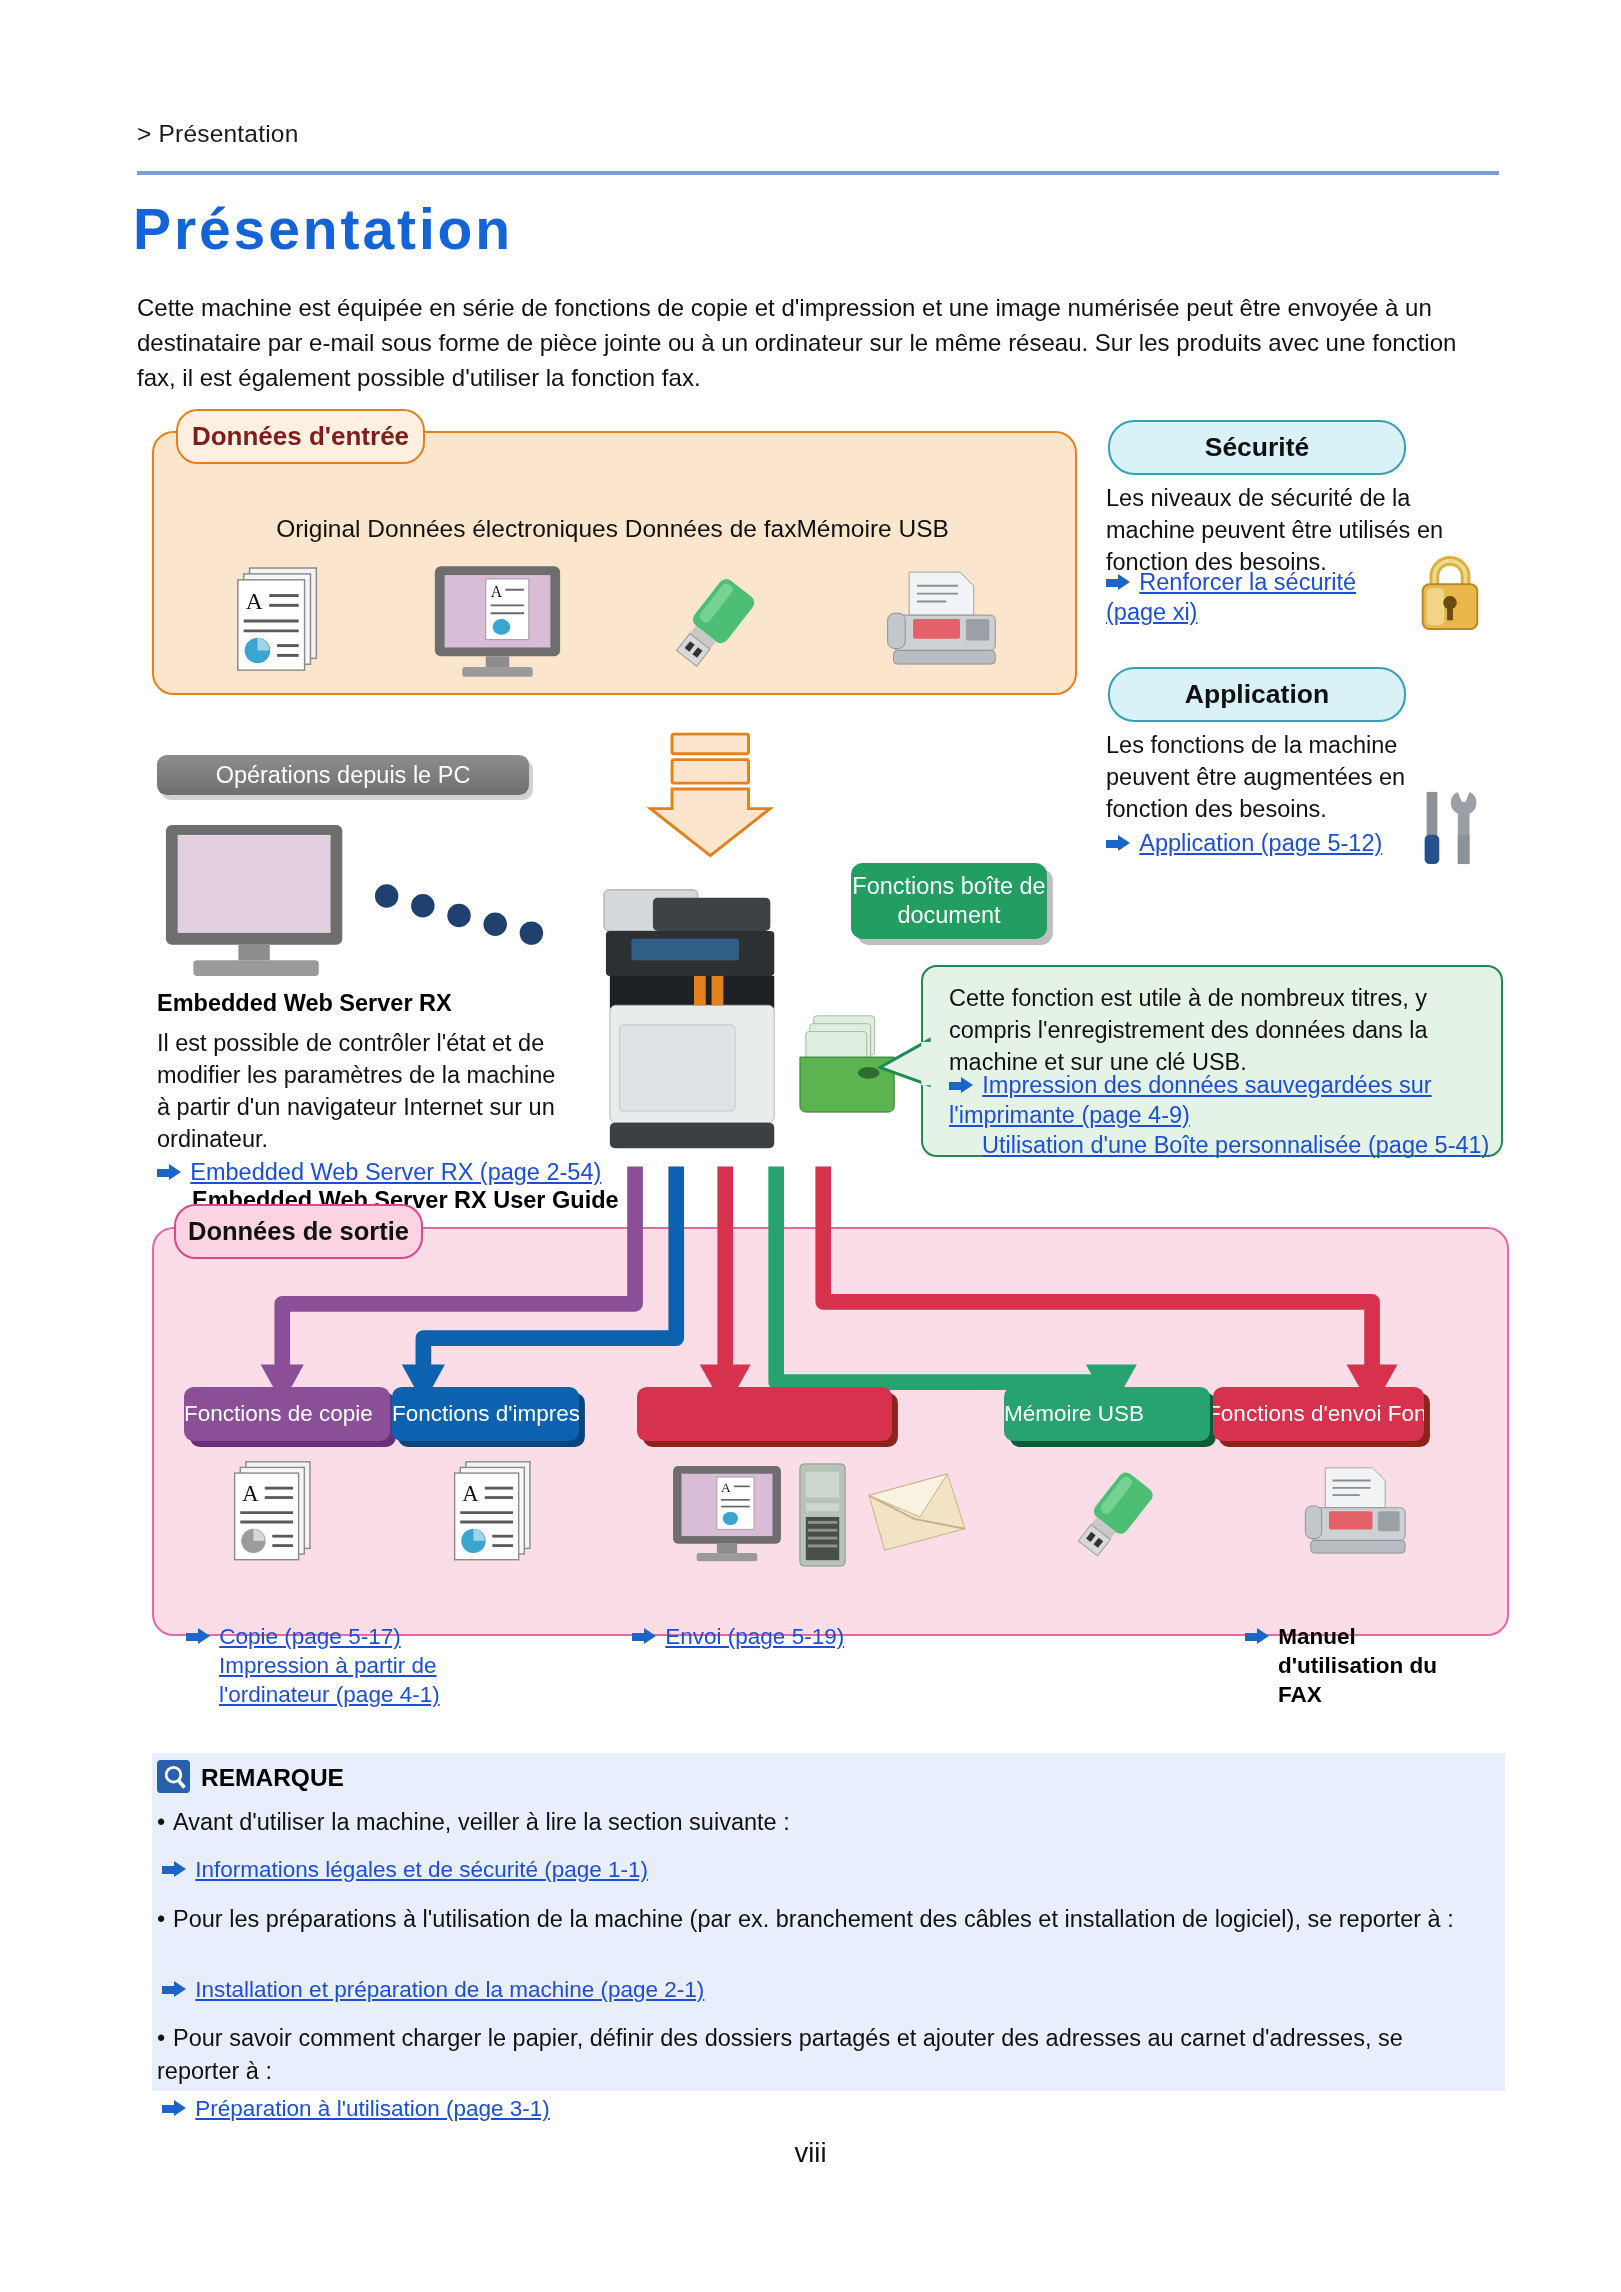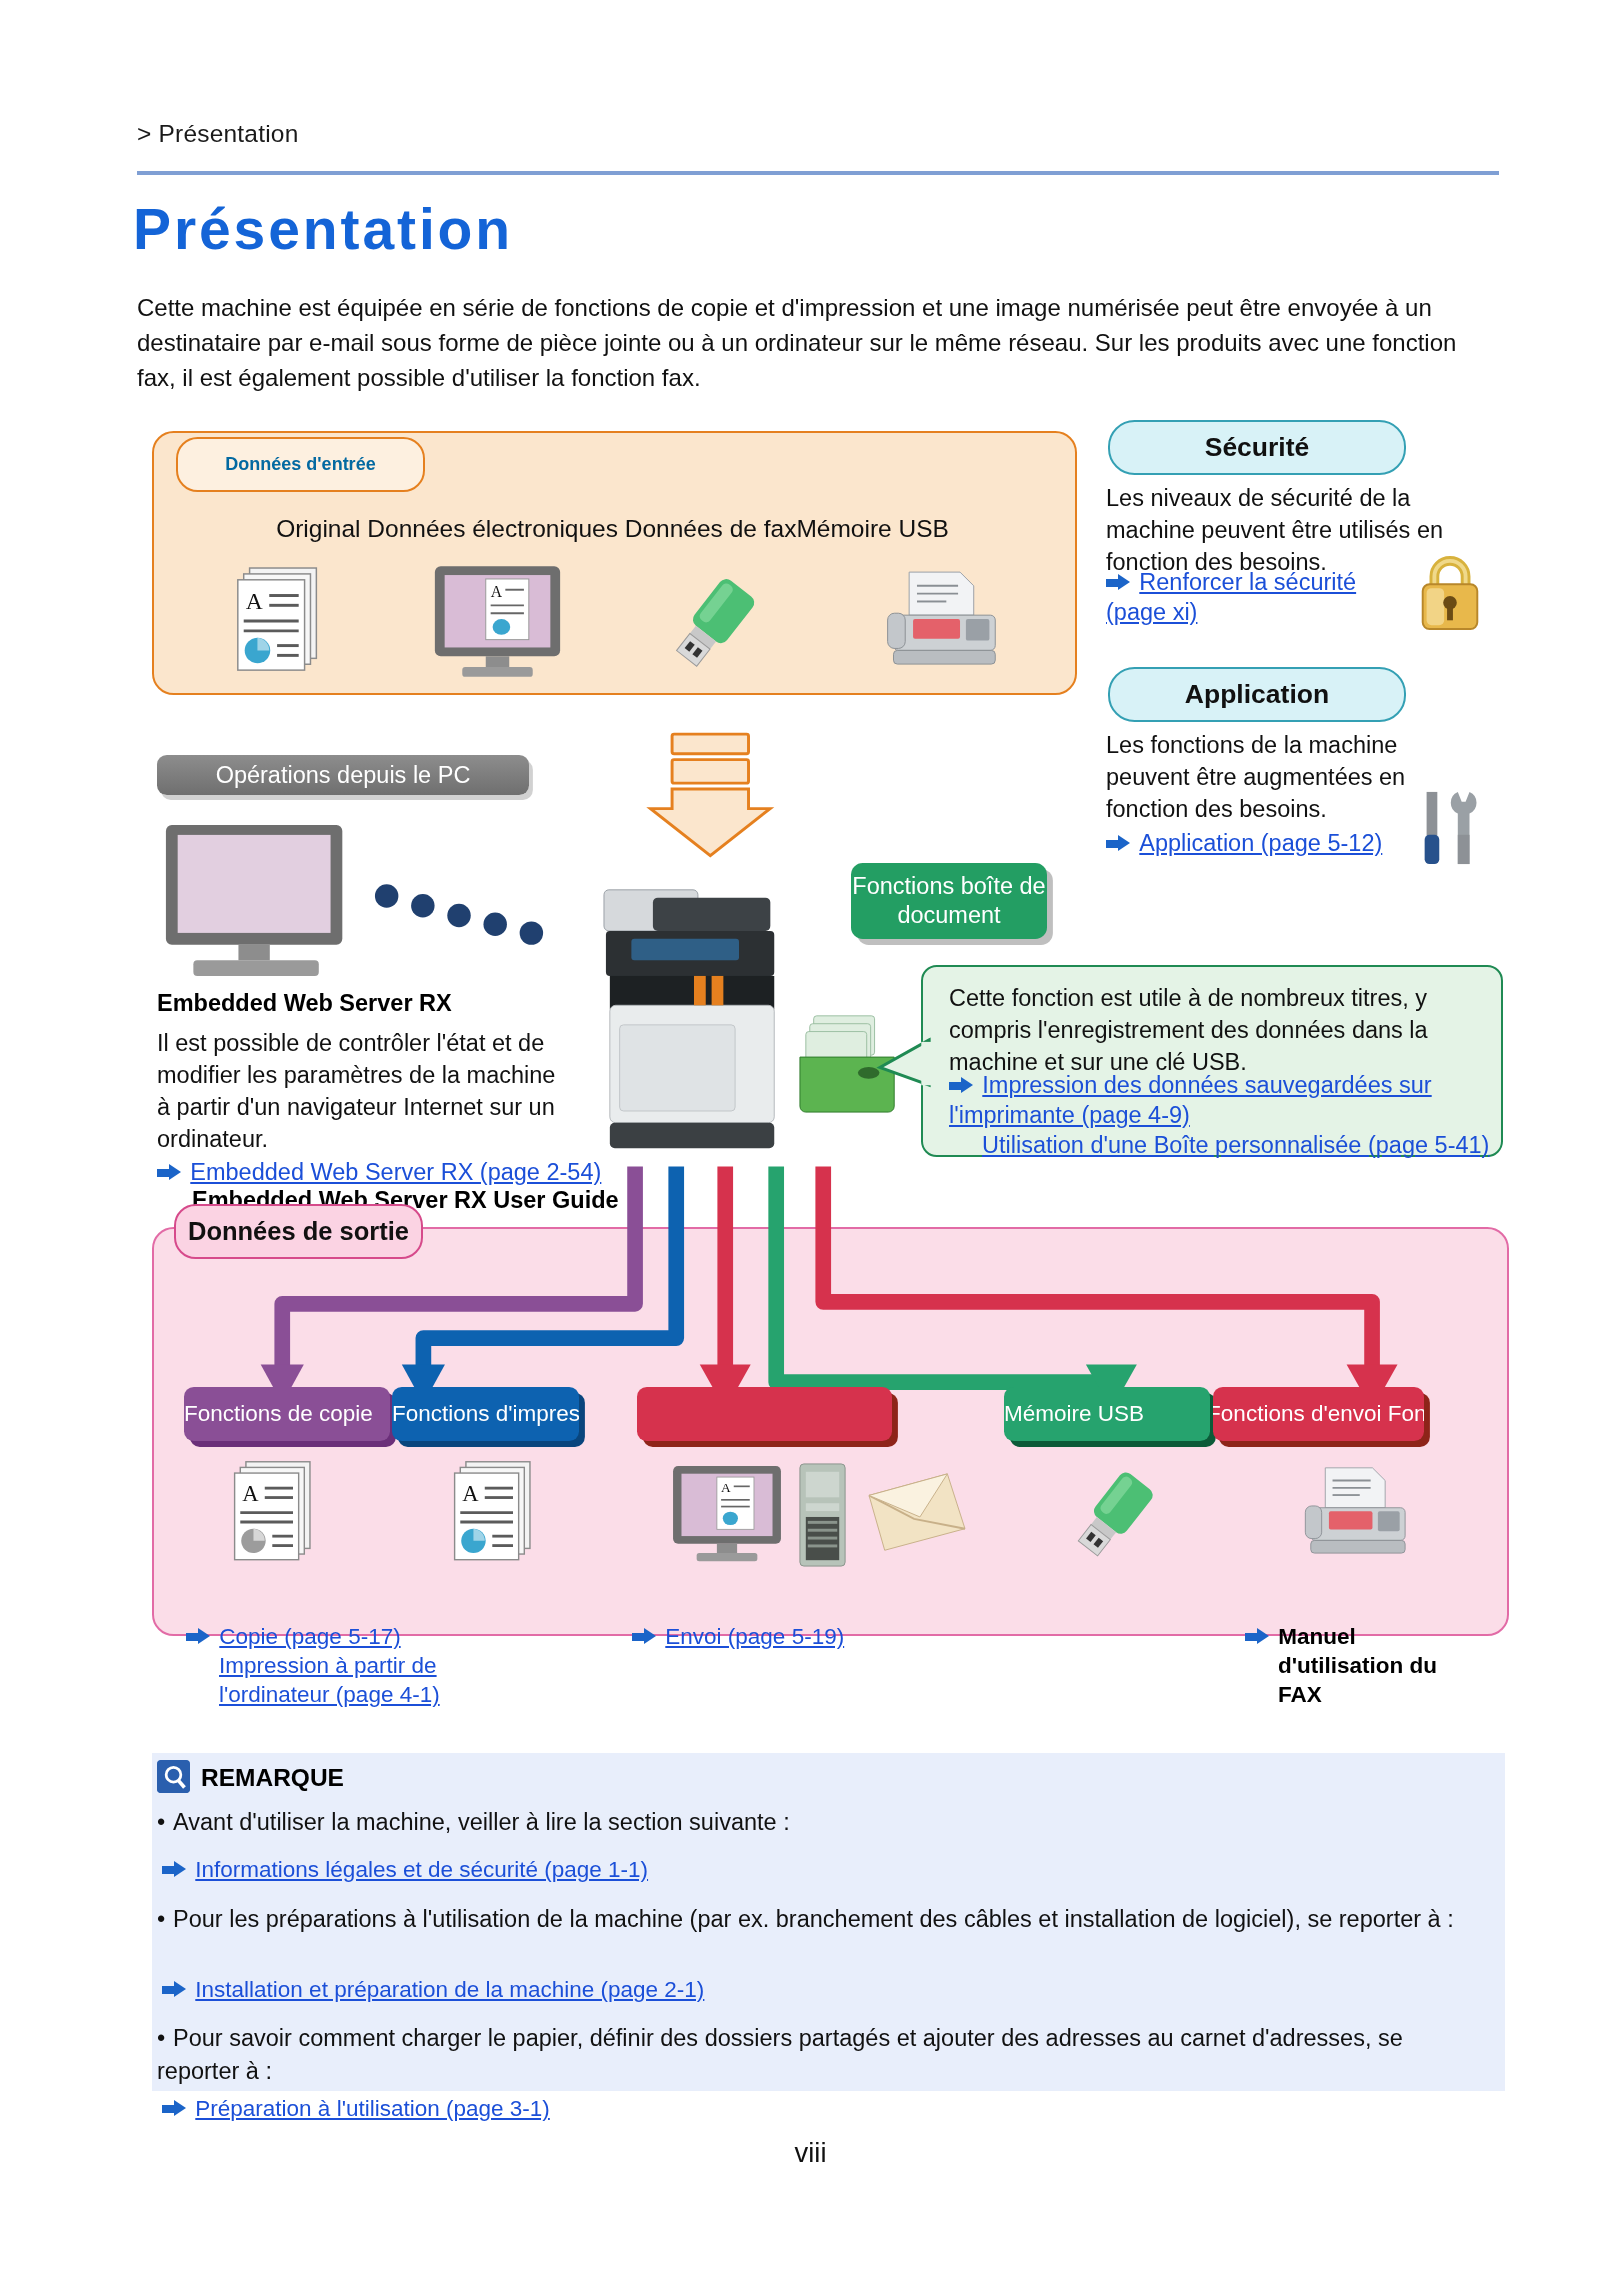--- a/index.html
+++ b/index.html
@@ -11,21 +11,21 @@
   .hrule{position:absolute;left:137px;top:171px;width:1362px;height:3.9px;background:#7f9fd4;}
   .title{position:absolute;left:133px;top:196px;font-size:57px;font-weight:bold;color:#1464d7;letter-spacing:2.9px;}
   .intro{position:absolute;left:137px;top:290px;width:1362px;font-size:24px;line-height:35px;color:#111;}
 
   
   .frame{position:absolute;border-radius:21.6px;}
   .frame-label{position:absolute;border-radius:21.6px;display:flex;align-items:center;justify-content:center;font-weight:bold;white-space:nowrap;}
 
   
   #input-region{left:152px;top:431px;width:921px;height:260px;border:2.9px solid #e5801f;background:#fbe6cd;}
-  #input-label{left:176px;top:409px;width:245px;height:51px;border:2.9px solid #e5801f;background:#fdf0e0;font-size:18px;color:#0369a1;margin-top:28px;}
+  #input-label{left:176px;top:409px;width:245px;height:51px;border:2.9px solid #e5801f;background:#fdf0e0;font-size:26px;color:#7f1d1d;}
   .input-caption{position:absolute;left:152px;top:515px;width:921px;text-align:center;font-size:24.5px;color:#111;}
   .input-icons{position:absolute;left:181px;top:564px;width:872px;height:118px;display:flex;align-items:flex-end;justify-content:space-around;}
 
   
   #output-region{left:152px;top:1227px;width:1353px;height:405px;border:2.9px solid #e26ba6;background:#fbdde8;}
   #output-label{left:174px;top:1204px;width:245px;height:51px;border:2.9px solid #d64a8b;background:#fbd3e3;font-size:25.5px;color:#111;}
 
   
   #note-region{position:absolute;left:152px;top:1753px;width:1353px;height:338px;background:#e8eefb;}
 

